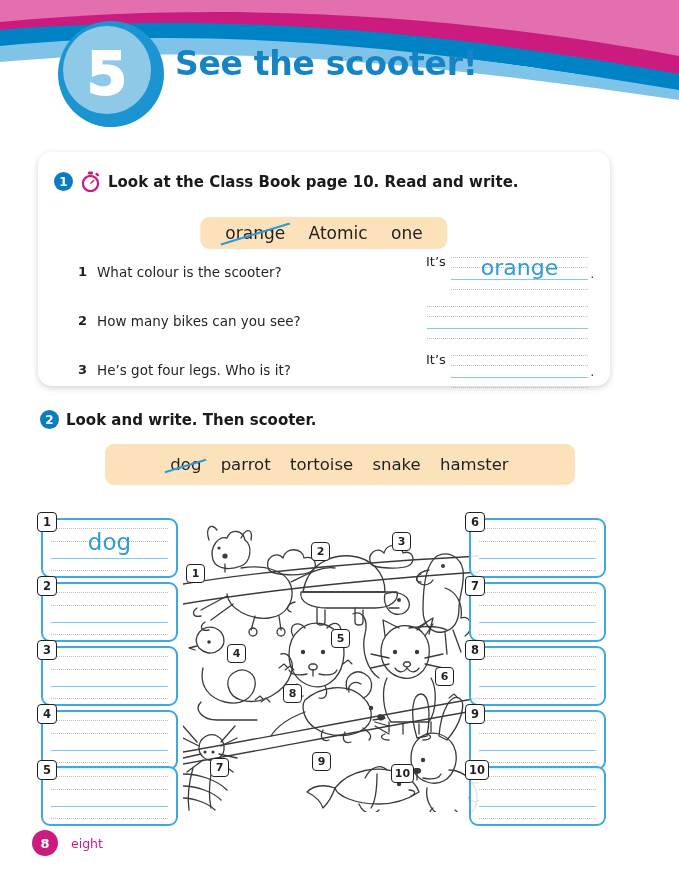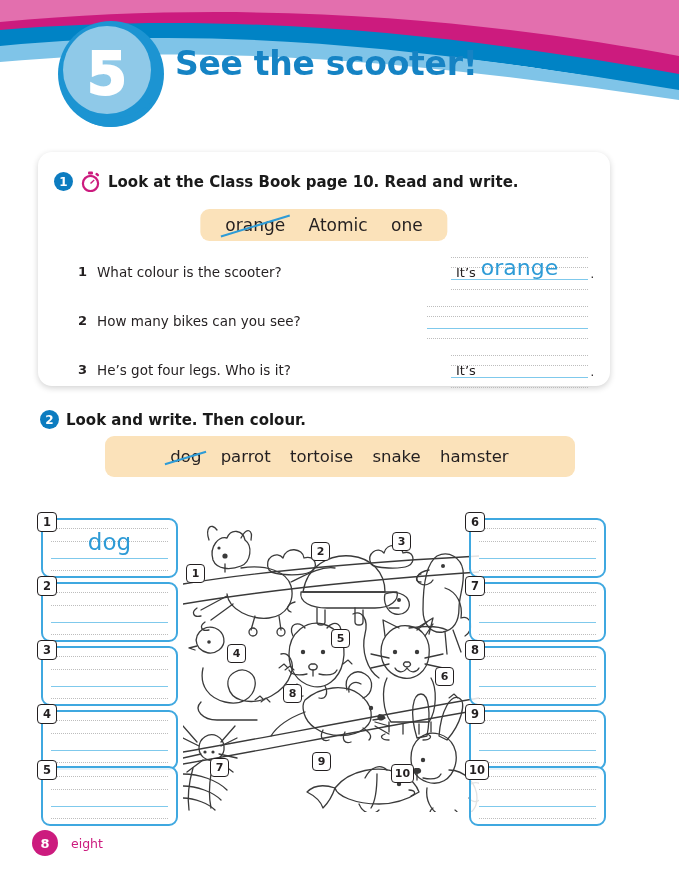--- a/index.html
+++ b/index.html
@@ -85,20 +85,21 @@
   }
 
   
   .wordbank {
     background: #FBE2BA;
     border-radius: 9px;
     display: inline-block;
     padding: 6px 16px;
     font-family: "DejaVu Sans", sans-serif;
     color: #231f20;
+    margin-top: 8px;
   }
   .ex1-wordbank {
     position: absolute;
     top: 57px; left: 50%;
     transform: translateX(-50%);
     font-size: 17px;
   }
   .ex1-wordbank .wb-word { margin: 0 9px; position: relative; display: inline-block; }
 
   .struck { position: relative; }
@@ -130,25 +131,24 @@
   .q-text {
     position: absolute;
     left: 59px; top: 10px;
     font-size: 13.5px;
     color: #231f20;
     font-family: "DejaVu Sans", sans-serif;
     white-space: nowrap;
   }
   .q-its {
     position: absolute;
-    left: 388px; top: 11px;
+    left: 388px; top: 0;
     font-size: 13px;
     color: #231f20;
     font-family: "DejaVu Sans", sans-serif;
-    margin-left: 30px;
   }
   .q-period {
     position: absolute;
     right: 16px; top: 12px;
     font-size: 13px;
     color: #231f20;
   }
 
   
   .ruleset {
@@ -377,21 +377,21 @@
         <div class="hand-answer"></div>
       </div>
       <span class="q-period">.</span>
     </div>
 
   </div>
 </div>
 
 <div class="rubric ex2-rubric">
   <span class="num-circle">2</span>
-  <span class="rubric-text">Look and write. Then colour.</span>
+  <span class="rubric-text">Look and write. Then scooter.</span>
 </div>
 
 <div class="wordbank ex2-wordbank">
   <div>
     <span class="wb-word struck">dog</span>
     <span class="wb-word">parrot</span>
     <span class="wb-word">tortoise</span>
     <span class="wb-word">snake</span>
     <span class="wb-word">hamster</span>
   </div>

